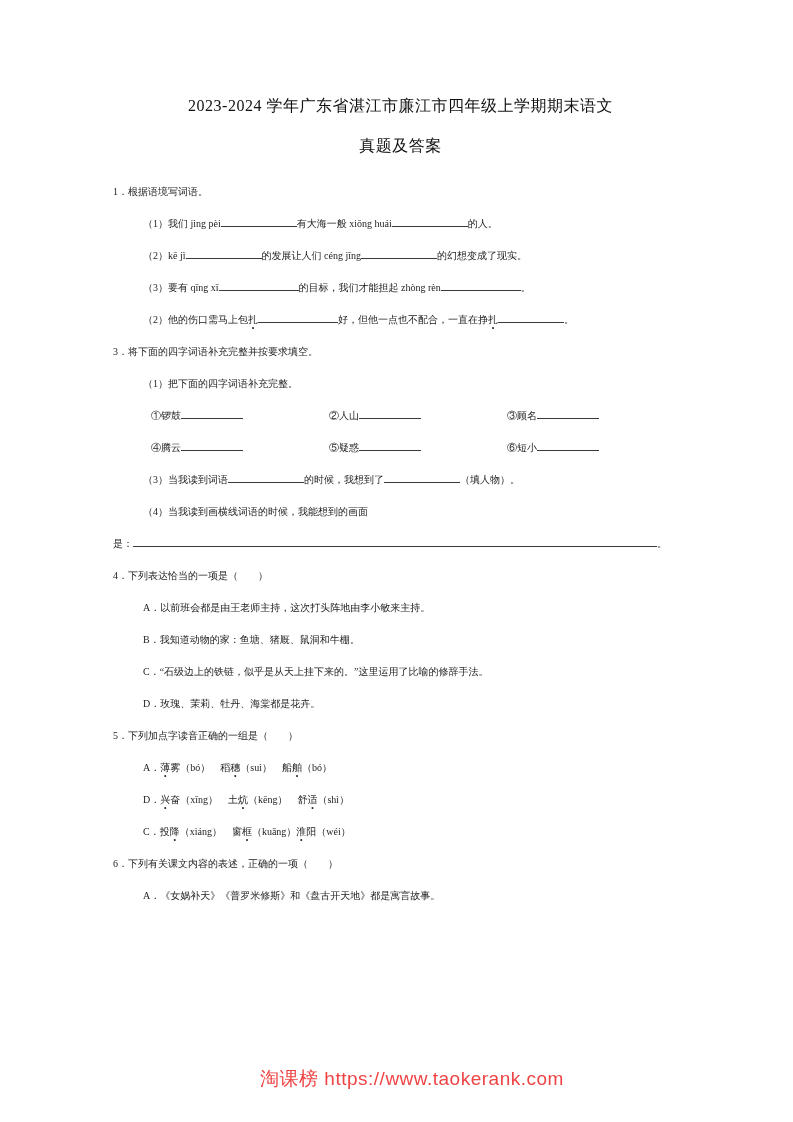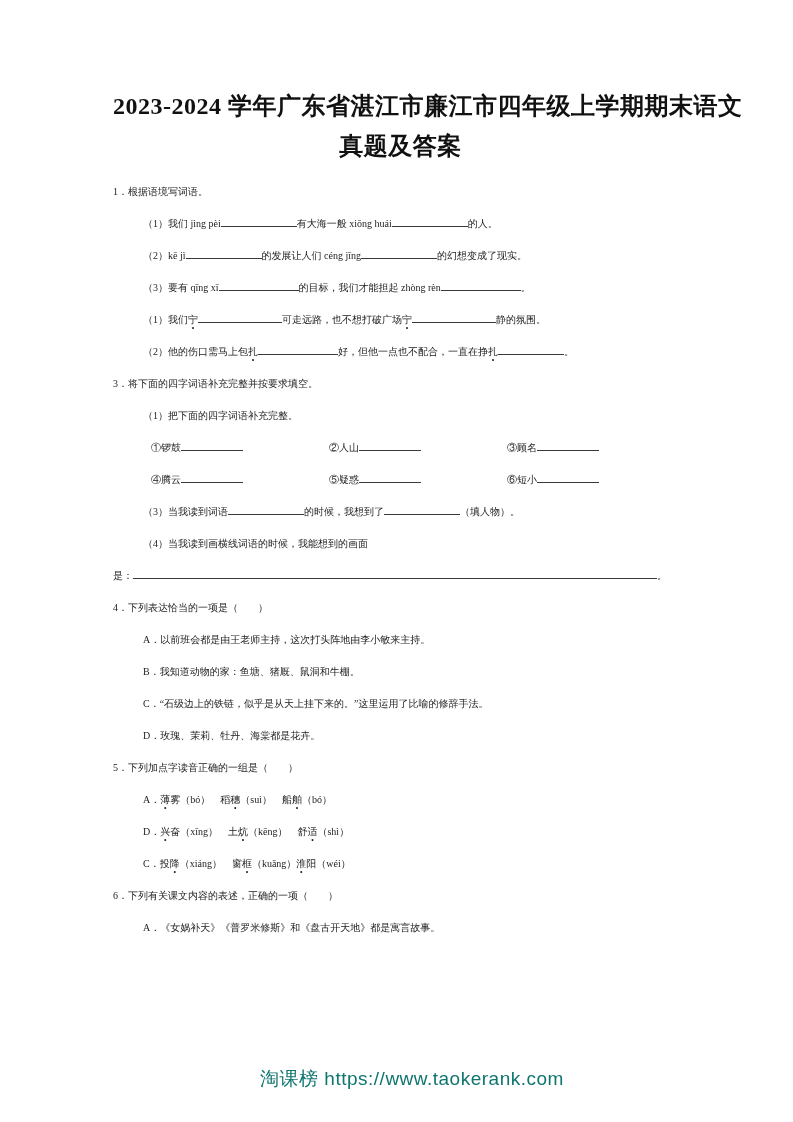--- a/index.html
+++ b/index.html
@@ -12,22 +12,22 @@
     font-family:"Liberation Serif","DejaVu Serif",serif;
     color:#1c1c1c;
   }
   .content{
     position:absolute;
     left:113px;top:86px;
     width:575px;
   }
   .title{
     text-align:center;
-    font-weight:bold;
-    font-size:24px;
+    font-weight:normal;
+    font-size:16px;
     line-height:40px;
     color:#111;
     letter-spacing:0.5px;
     white-space:nowrap;
   }
   .body-block{margin-top:10px;}
   .line{
     height:32px;
     line-height:32px;
     font-size:10px;
@@ -58,38 +58,37 @@
     font-weight:bold;
     line-height:1;
   }
   .footer{
     position:absolute;
     left:0;right:0;
     top:1066px;
     text-align:center;
     font-family:"Liberation Sans","DejaVu Sans",sans-serif;
     font-size:19px;
-    color:#0f766e;
+    color:#ef4444;
     letter-spacing:0.5px;
     padding-left:31px;
   }
 </style>
 </head>
 <body>
 
 <div class="page">
   <div class="content">
     <div class="title">2023-2024 学年广东省湛江市廉江市四年级上学期期末语文</div>
     <div class="title">真题及答案</div>
     <div class="body-block">
         <div class="line"><span>1．根据语境写词语。</span></div>
         <div class="line indent-1"><span>（1）我们 jìng pèi</span><span class="blank" style="width: 76px;"></span><span>有大海一般 xiōng huái</span><span class="blank" style="width: 76px;"></span><span>的人。</span></div>
         <div class="line indent-1"><span>（2）kē jì</span><span class="blank" style="width: 76px;"></span><span>的发展让人们 céng jīng</span><span class="blank" style="width: 76px;"></span><span>的幻想变成了现实。</span></div>
         <div class="line indent-1"><span>（3）要有 qīng xī</span><span class="blank" style="width: 80px;"></span><span>的目标，我们才能担起 zhòng rèn</span><span class="blank" style="width: 80px;"></span><span>。</span></div>
-        <div class="line indent-1"><span>（1）我们</span><span class="dot">宁</span><span class="blank" style="width: 84px;"></span><span>可走远路，也不想打破广场</span><span class="dot">宁</span><span class="blank" style="width: 84px;"></span><span>静的氛围。</span></div>
         <div class="line indent-1"><span>（2）他的伤口需马上包</span><span class="dot">扎</span><span class="blank" style="width: 80px;"></span><span>好，但他一点也不配合，一直在挣</span><span class="dot">扎</span><span class="blank" style="width: 66px;"></span><span>。</span></div>
         <div class="line"><span>3．将下面的四字词语补充完整并按要求填空。</span></div>
         <div class="line indent-1"><span>（1）把下面的四字词语补充完整。</span></div>
         <div class="line cols"><span class="col"><span>①锣鼓</span><span class="blank" style="width: 62px;"></span></span><span class="col"><span>②人山</span><span class="blank" style="width: 62px;"></span></span><span class="col"><span>③顾名</span><span class="blank" style="width: 62px;"></span></span></div>
         <div class="line cols"><span class="col"><span>④腾云</span><span class="blank" style="width: 62px;"></span></span><span class="col"><span>⑤疑惑</span><span class="blank" style="width: 62px;"></span></span><span class="col"><span>⑥短小</span><span class="blank" style="width: 62px;"></span></span></div>
         <div class="line indent-1"><span>（3）当我读到词语</span><span class="blank" style="width: 76px;"></span><span>的时候，我想到了</span><span class="blank" style="width: 76px;"></span><span>（填人物）。</span></div>
         <div class="line indent-1"><span>（4）当我读到画横线词语的时候，我能想到的画面</span></div>
         <div class="line"><span>是：</span><span class="blank" style="width: 524px;"></span><span>。</span></div>
         <div class="line"><span>4．下列表达恰当的一项是（　　）</span></div>
         <div class="line indent-1"><span>A．以前班会都是由王老师主持，这次打头阵地由李小敏来主持。</span></div>

